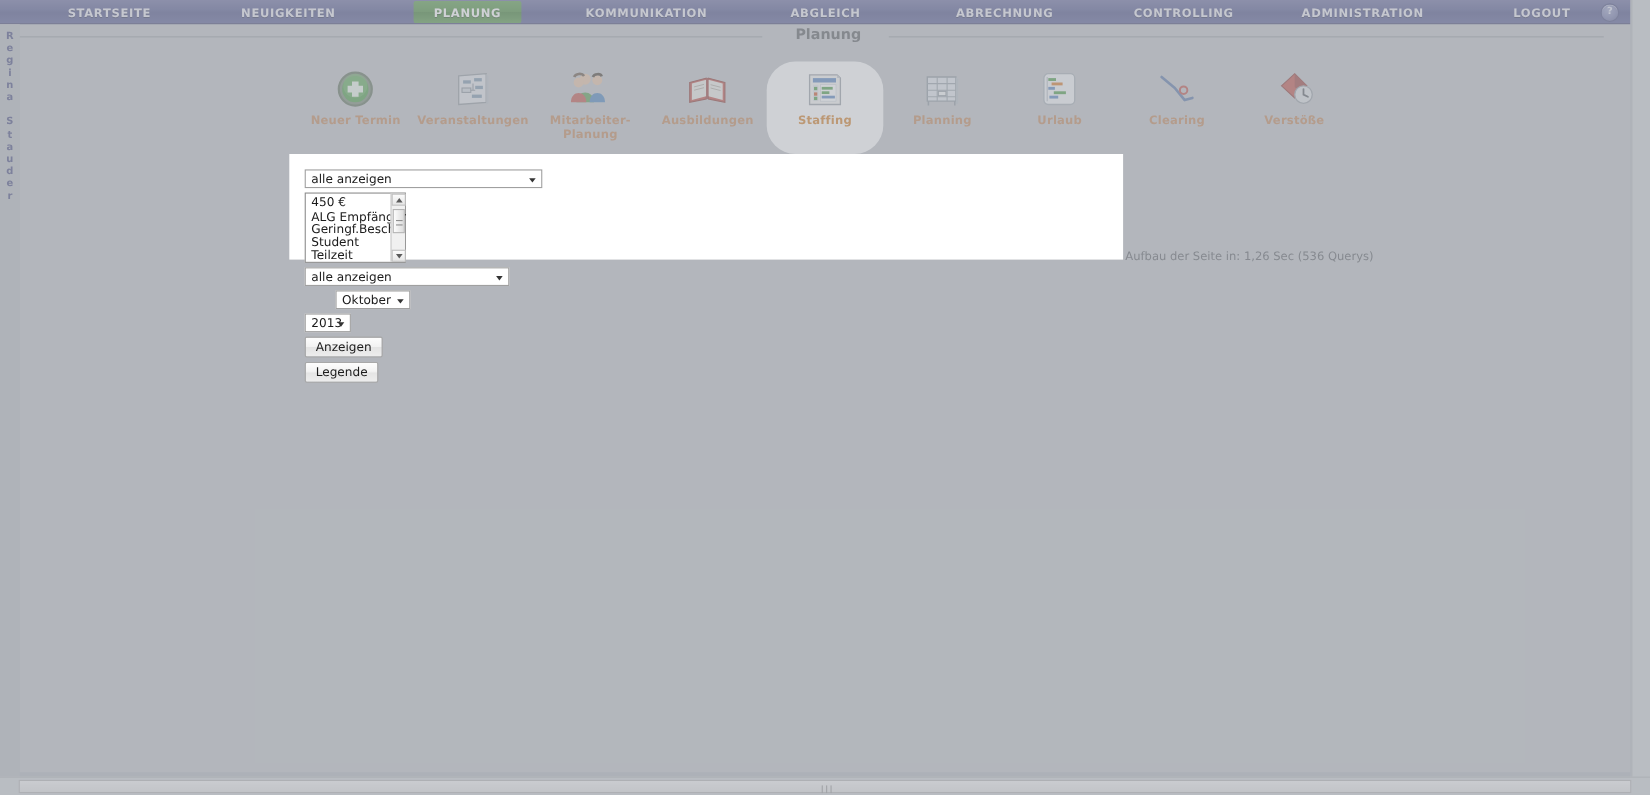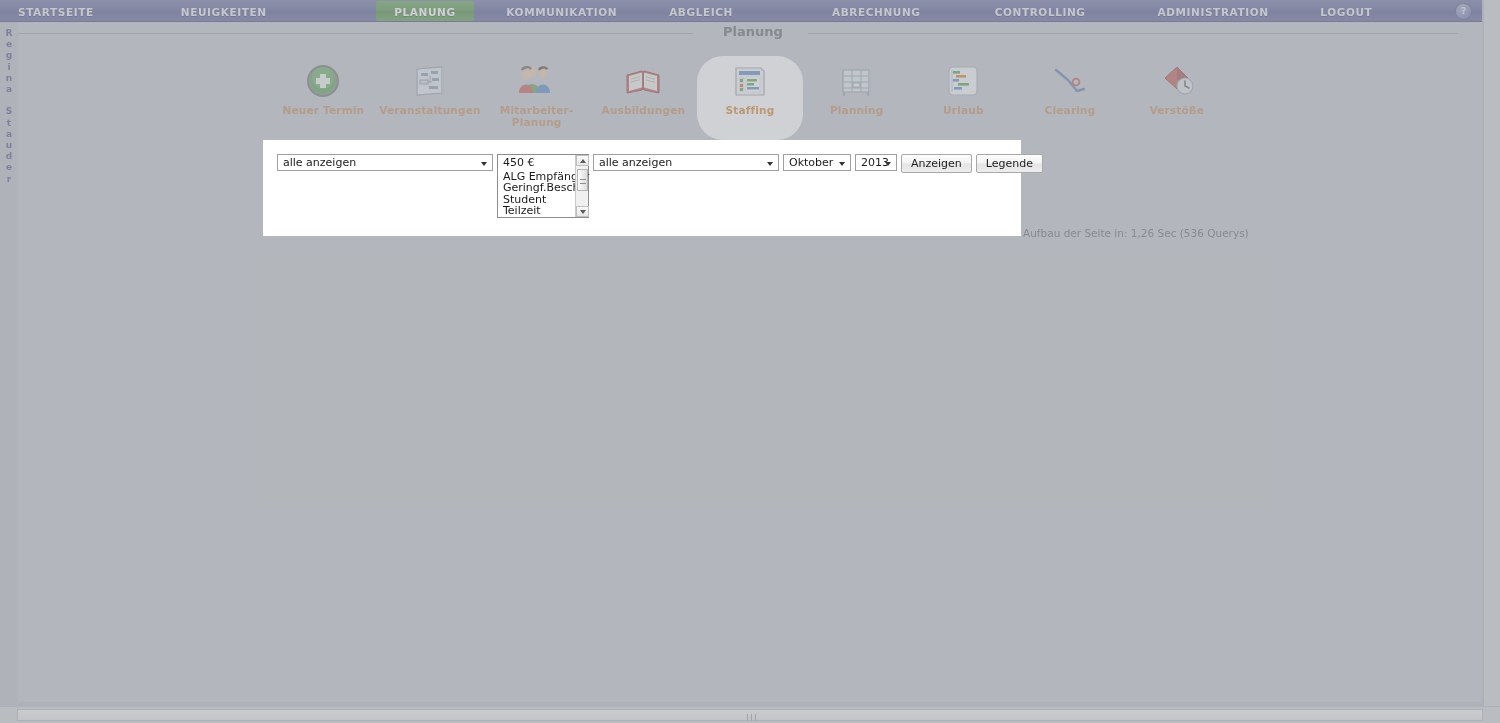--- a/index.html
+++ b/index.html
@@ -39,20 +39,21 @@
   .nav-items {
     position: absolute;
     left: 18px; top: 0;
     width: 1465px;
     height: 22px;
     display: flex;
     align-items: center;
   }
   .nav-item {
     flex: 1 1 0;
+    text-align: center;
     font-size: 10.5px;
     letter-spacing: 0.6px;
     color: #e9e9f2;
     font-weight: bold;
     line-height: 22px;
     height: 20px;
     cursor: pointer;
     text-shadow: 0 1px 0 rgba(0,0,0,.35);
     white-space: nowrap;
   }
@@ -183,20 +184,21 @@
     height: 96px;
     background: #ffffff;
     z-index: 30;
   }
   .panel-row {
     position: absolute;
     left: 14px; top: 14px;
     display: flex;
     align-items: flex-start;
     gap: 4px;
+    flex-direction: column;
   }
 
   
   .sel-box {
     position: relative;
     height: 17px;
     background: #fff;
     border: 1px solid #a0a0a0;
     box-sizing: border-box;
     font-size: 11px;
@@ -209,21 +211,21 @@
   .sel-box .caret {
     position: absolute;
     right: 5px; top: 7px;
     width: 0; height: 0;
     border-left: 3.5px solid transparent;
     border-right: 3.5px solid transparent;
     border-top: 4px solid #333;
   }
   .w-kunde { width: 216px; }
   .w-bereich { width: 186px; }
-  .w-monat { width: 68px; }
+  .w-monat { width: 68px; margin-left: 28px; }
   .w-jahr { width: 42px; }
 
   
   .listbox {
     position: relative;
     width: 92px;
     background: #fff;
     border: 1px solid #8d8d8d;
     box-sizing: border-box;
     z-index: 40;

